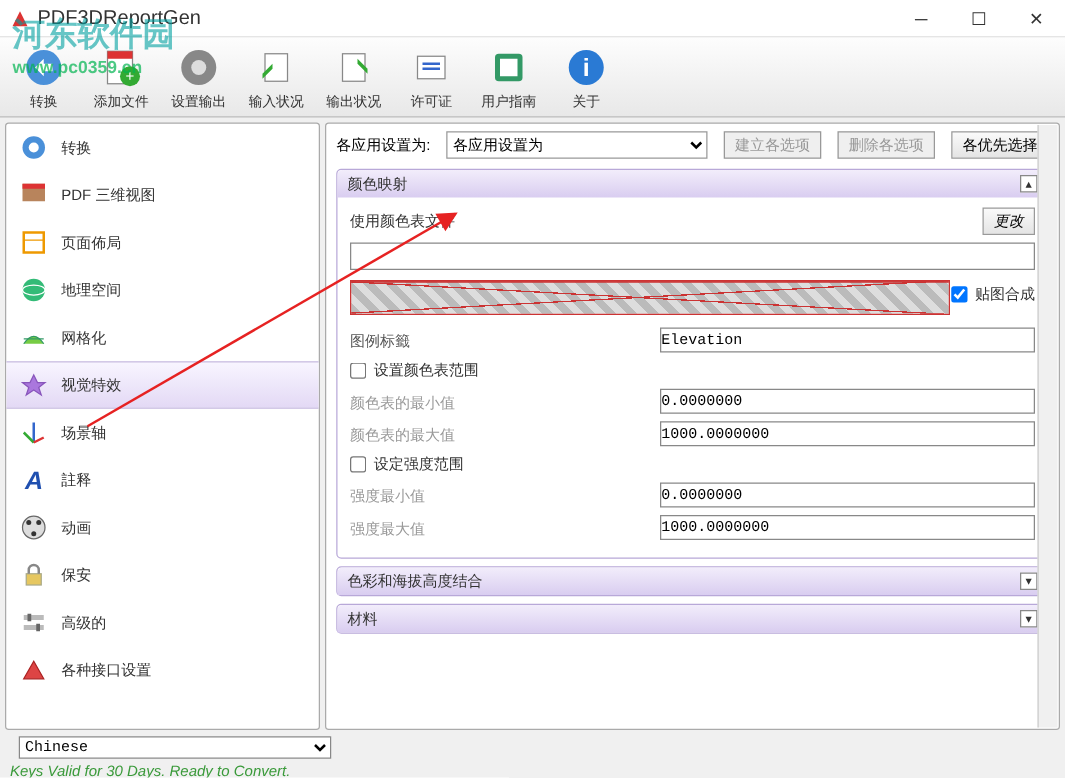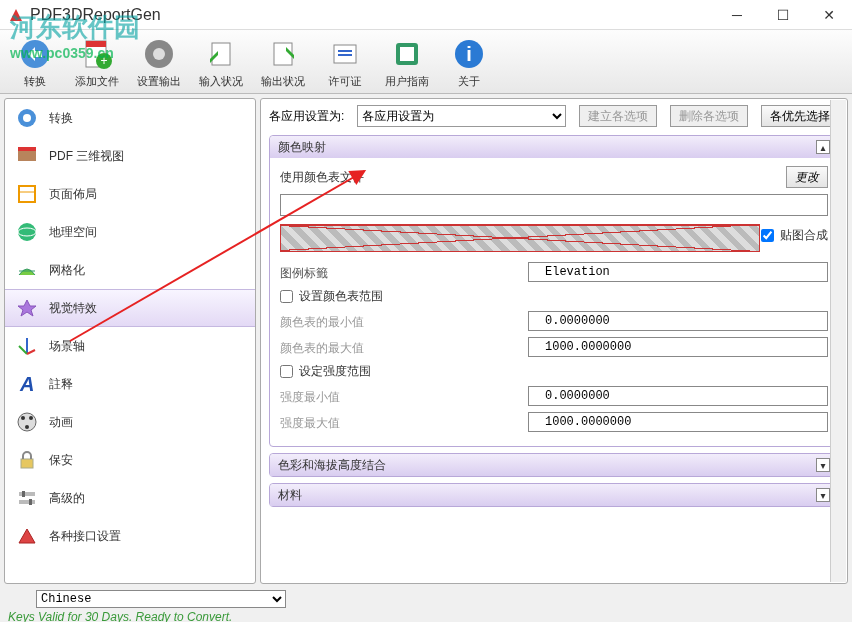--- a/index.html
+++ b/index.html
@@ -40,21 +40,21 @@
 .btn.disabled { color: #999; background: #efefef; }
 
 .panel { border: 1px solid #b8a8d8; border-radius: 4px; margin-bottom: 6px; }
 .panel-hdr { height: 22px; background: linear-gradient(#f2edfb,#d9cdf0); border-radius: 4px 4px 0 0; display: flex; align-items: center; padding: 0 8px; font-size: 12px; color: #333; }
 .panel-hdr .toggle { width: 14px; height: 14px; margin-left: auto; border: 1px solid #888; background: #fff; display: flex; align-items: center; justify-content: center; font-size: 10px; cursor: pointer; }
 .panel-body { padding: 8px 10px; font-size: 12px; color: #333; }
 
 .row { display: flex; align-items: flex-end; margin-bottom: 6px; gap: 8px; }
 .row .lbl { width: 240px; color: #555; }
 .row .lbl.dim { color: #999; }
-.row input[type=text] { flex: 1; height: 20px; border: 1px solid #888; padding: 0 16px; font-size: 12px; font-family: "Courier New", monospace; background: #fff; }
+.row input[type=text] { flex: 1; height: 20px; border: 1px solid #888; padding: 0 0; font-size: 12px; font-family: "Courier New", monospace; background: #fff; }
 .chkrow { display: flex; align-items: center; gap: 6px; margin-bottom: 6px; }
 
 .color-file-row { display: flex; align-items: center; gap: 6px; margin-bottom: 6px; }
 .color-file-row .lbl2 { font-size: 12px; }
 .color-file-row .btn2 { margin-left: auto; font-style: italic; }
 
 .full-input { width: 100%; height: 22px; border: 1px solid #888; margin-bottom: 8px; }
 
 .texture-row { display: flex; align-items: center; gap: 1px; margin-bottom: 10px; }
 .texture-box { flex: 1; height: 28px; border: 1px solid #cc3333; background:
@@ -63,21 +63,21 @@
 .texture-box::before, .texture-box::after { content:""; position:absolute; left:0; right:0; height:1px; background:#cc3333; }
 .texture-box::before { top:0; transform-origin:left; }
 .tex-x1 { position:absolute; left:0; top:0; width:100%; height:100%; background:linear-gradient(to bottom right, transparent 48%, #cc3333 48%, #cc3333 50%, transparent 50%); }
 .tex-x2 { position:absolute; left:0; top:0; width:100%; height:100%; background:linear-gradient(to top right, transparent 48%, #cc3333 48%, #cc3333 50%, transparent 50%); }
 
 
 .arrow { position: absolute; left: 70px; top: 340px; width: 340px; height: 2px; background: #e62222; transform: rotate(-30deg); transform-origin: left center; z-index: 200; pointer-events: none; }
 .arrow::after { content:""; position:absolute; right:-2px; top:-7px; border-left: 16px solid #e62222; border-top: 8px solid transparent; border-bottom: 8px solid transparent; }
 
 
-.lang-row { height: 20px; padding: 0 4px; margin-left: 32px; }
+.lang-row { height: 20px; padding: 0 15px; }
 .lang-row select { width: 250px; height: 18px; font-size: 12px; background: #fff; border: 1px solid #888; font-family: "Courier New", monospace; }
 .status { height: 18px; padding: 2px 8px 0 8px; font-size: 12px; color: #3a9a3a; font-style: italic; }
 
 .scroll-hint { position:absolute; right:1px; top:1px; bottom:1px; width:16px; background:#f0f0f0; border-left:1px solid #ccc; }
 </style>
 </head>
 <body>
 
 <div class="titlebar">
   <svg class="app-icon" viewBox="0 0 16 16">

